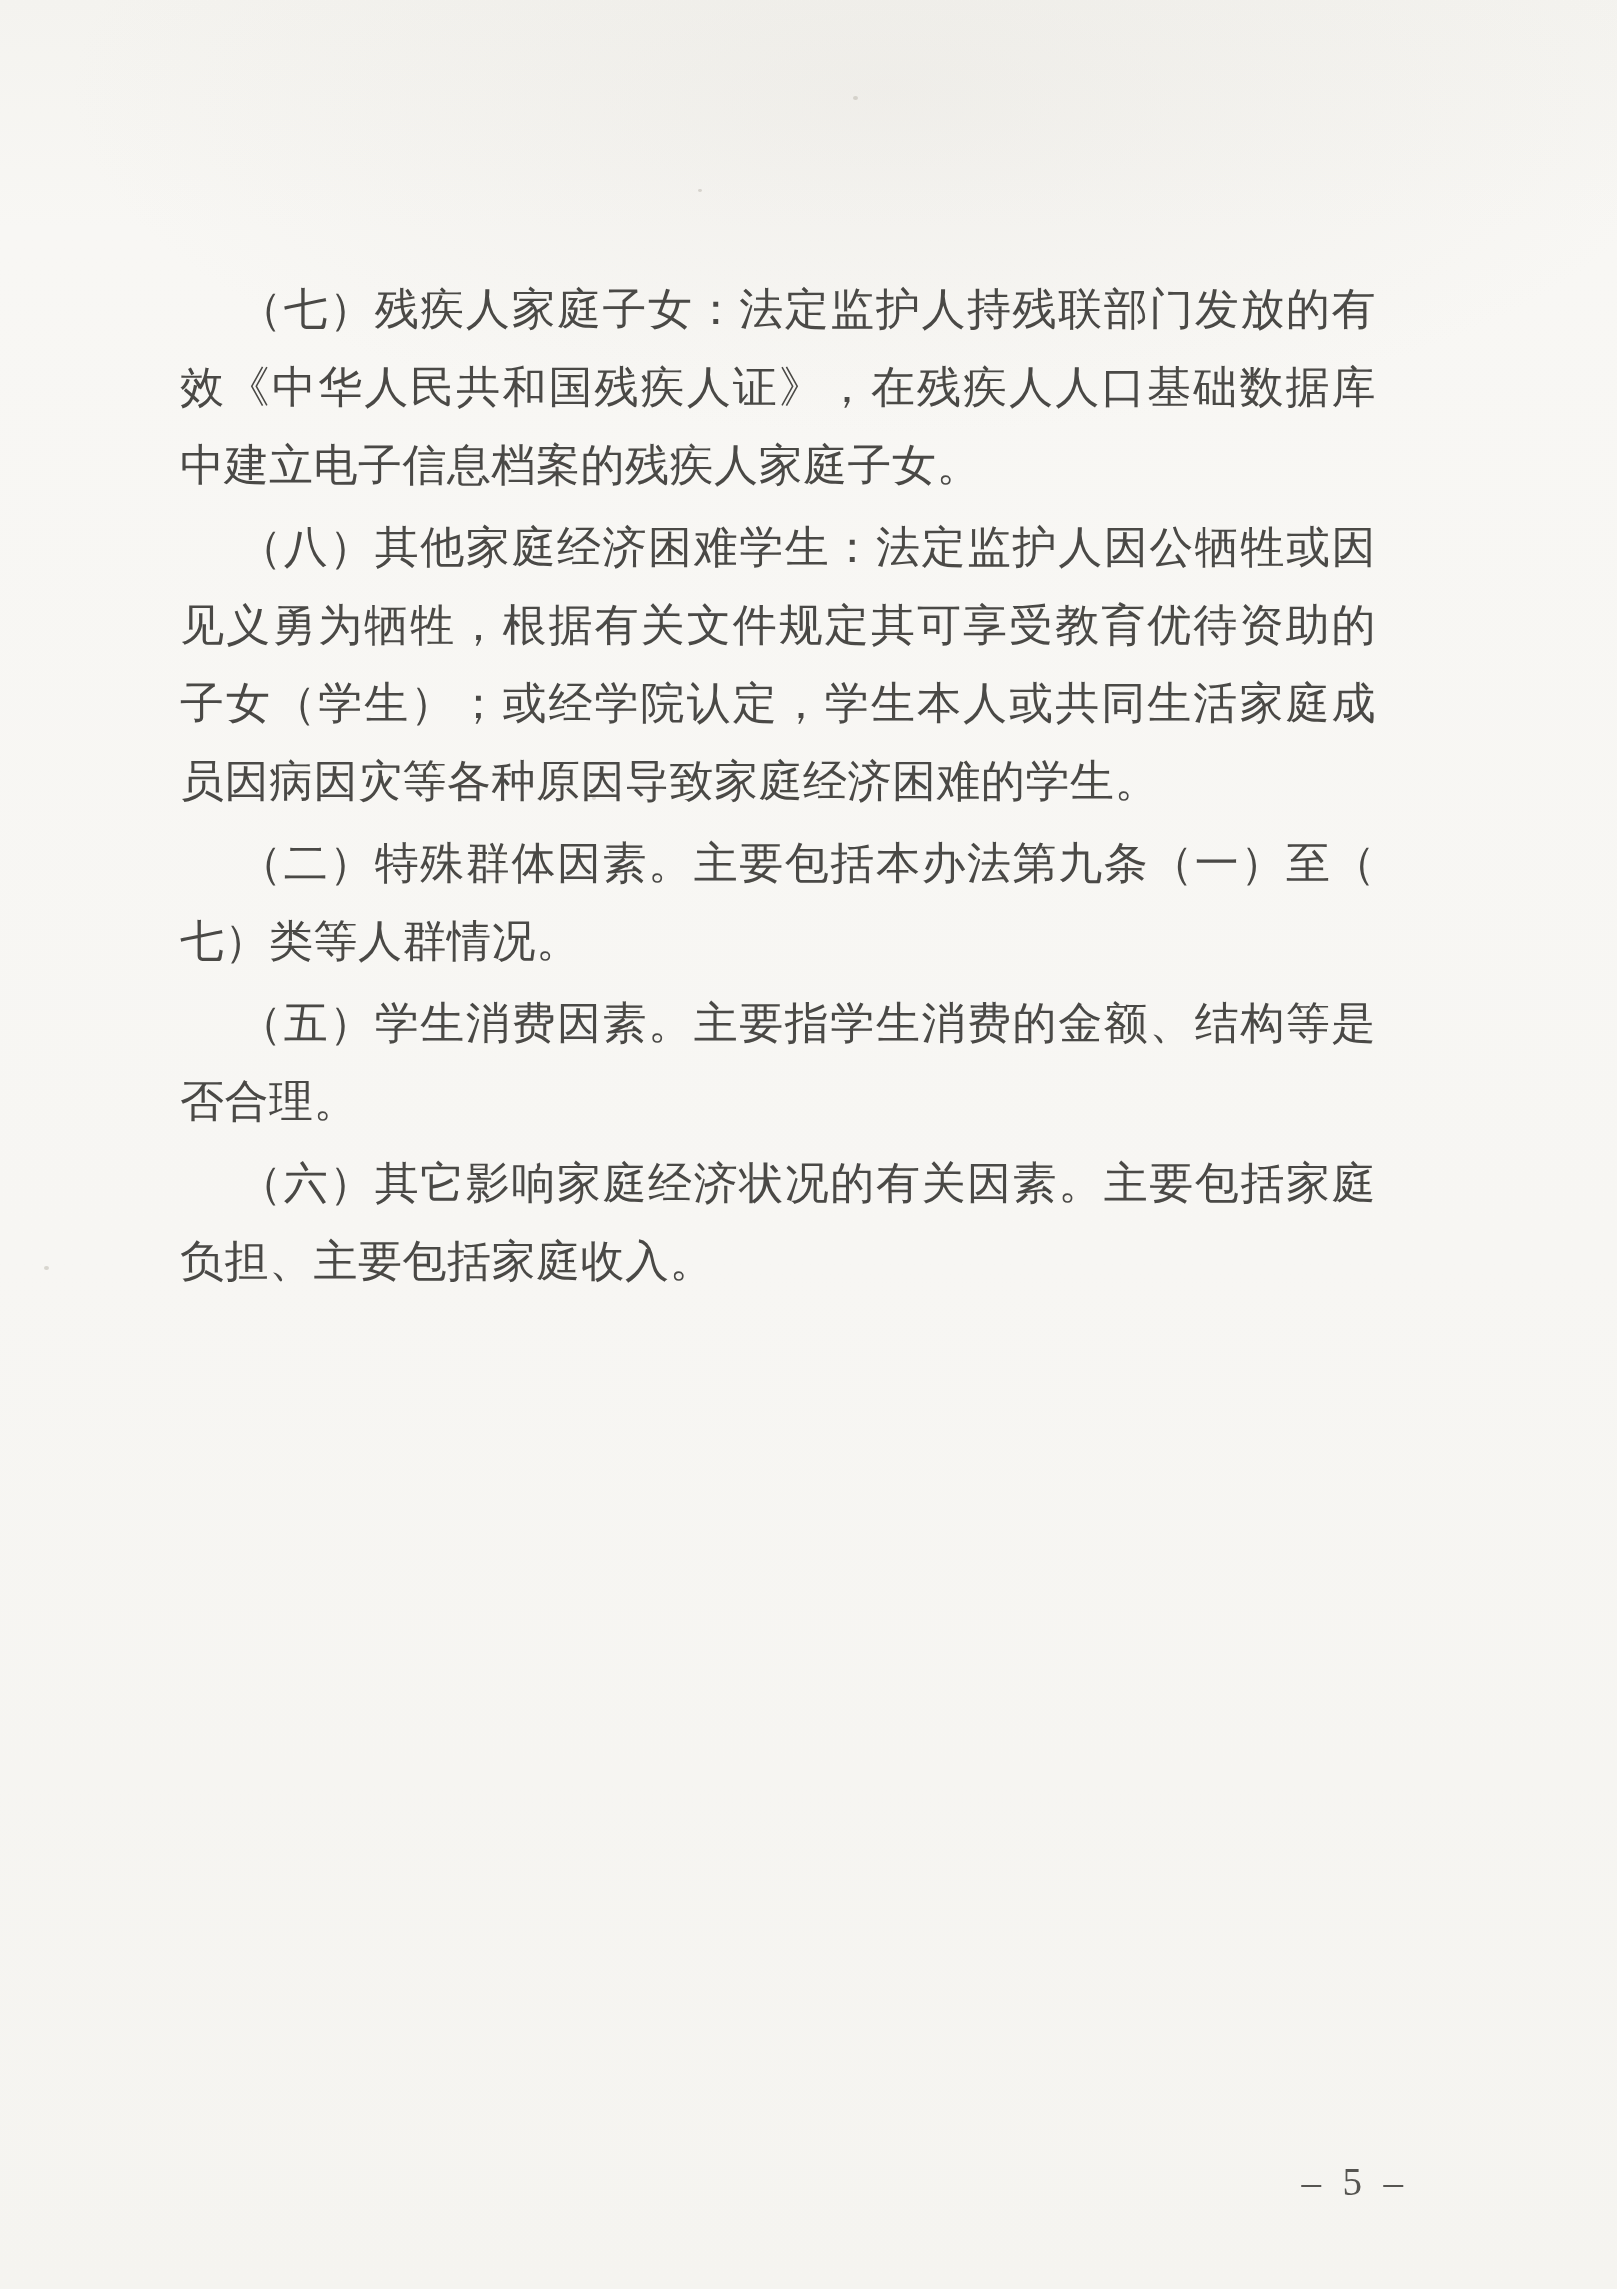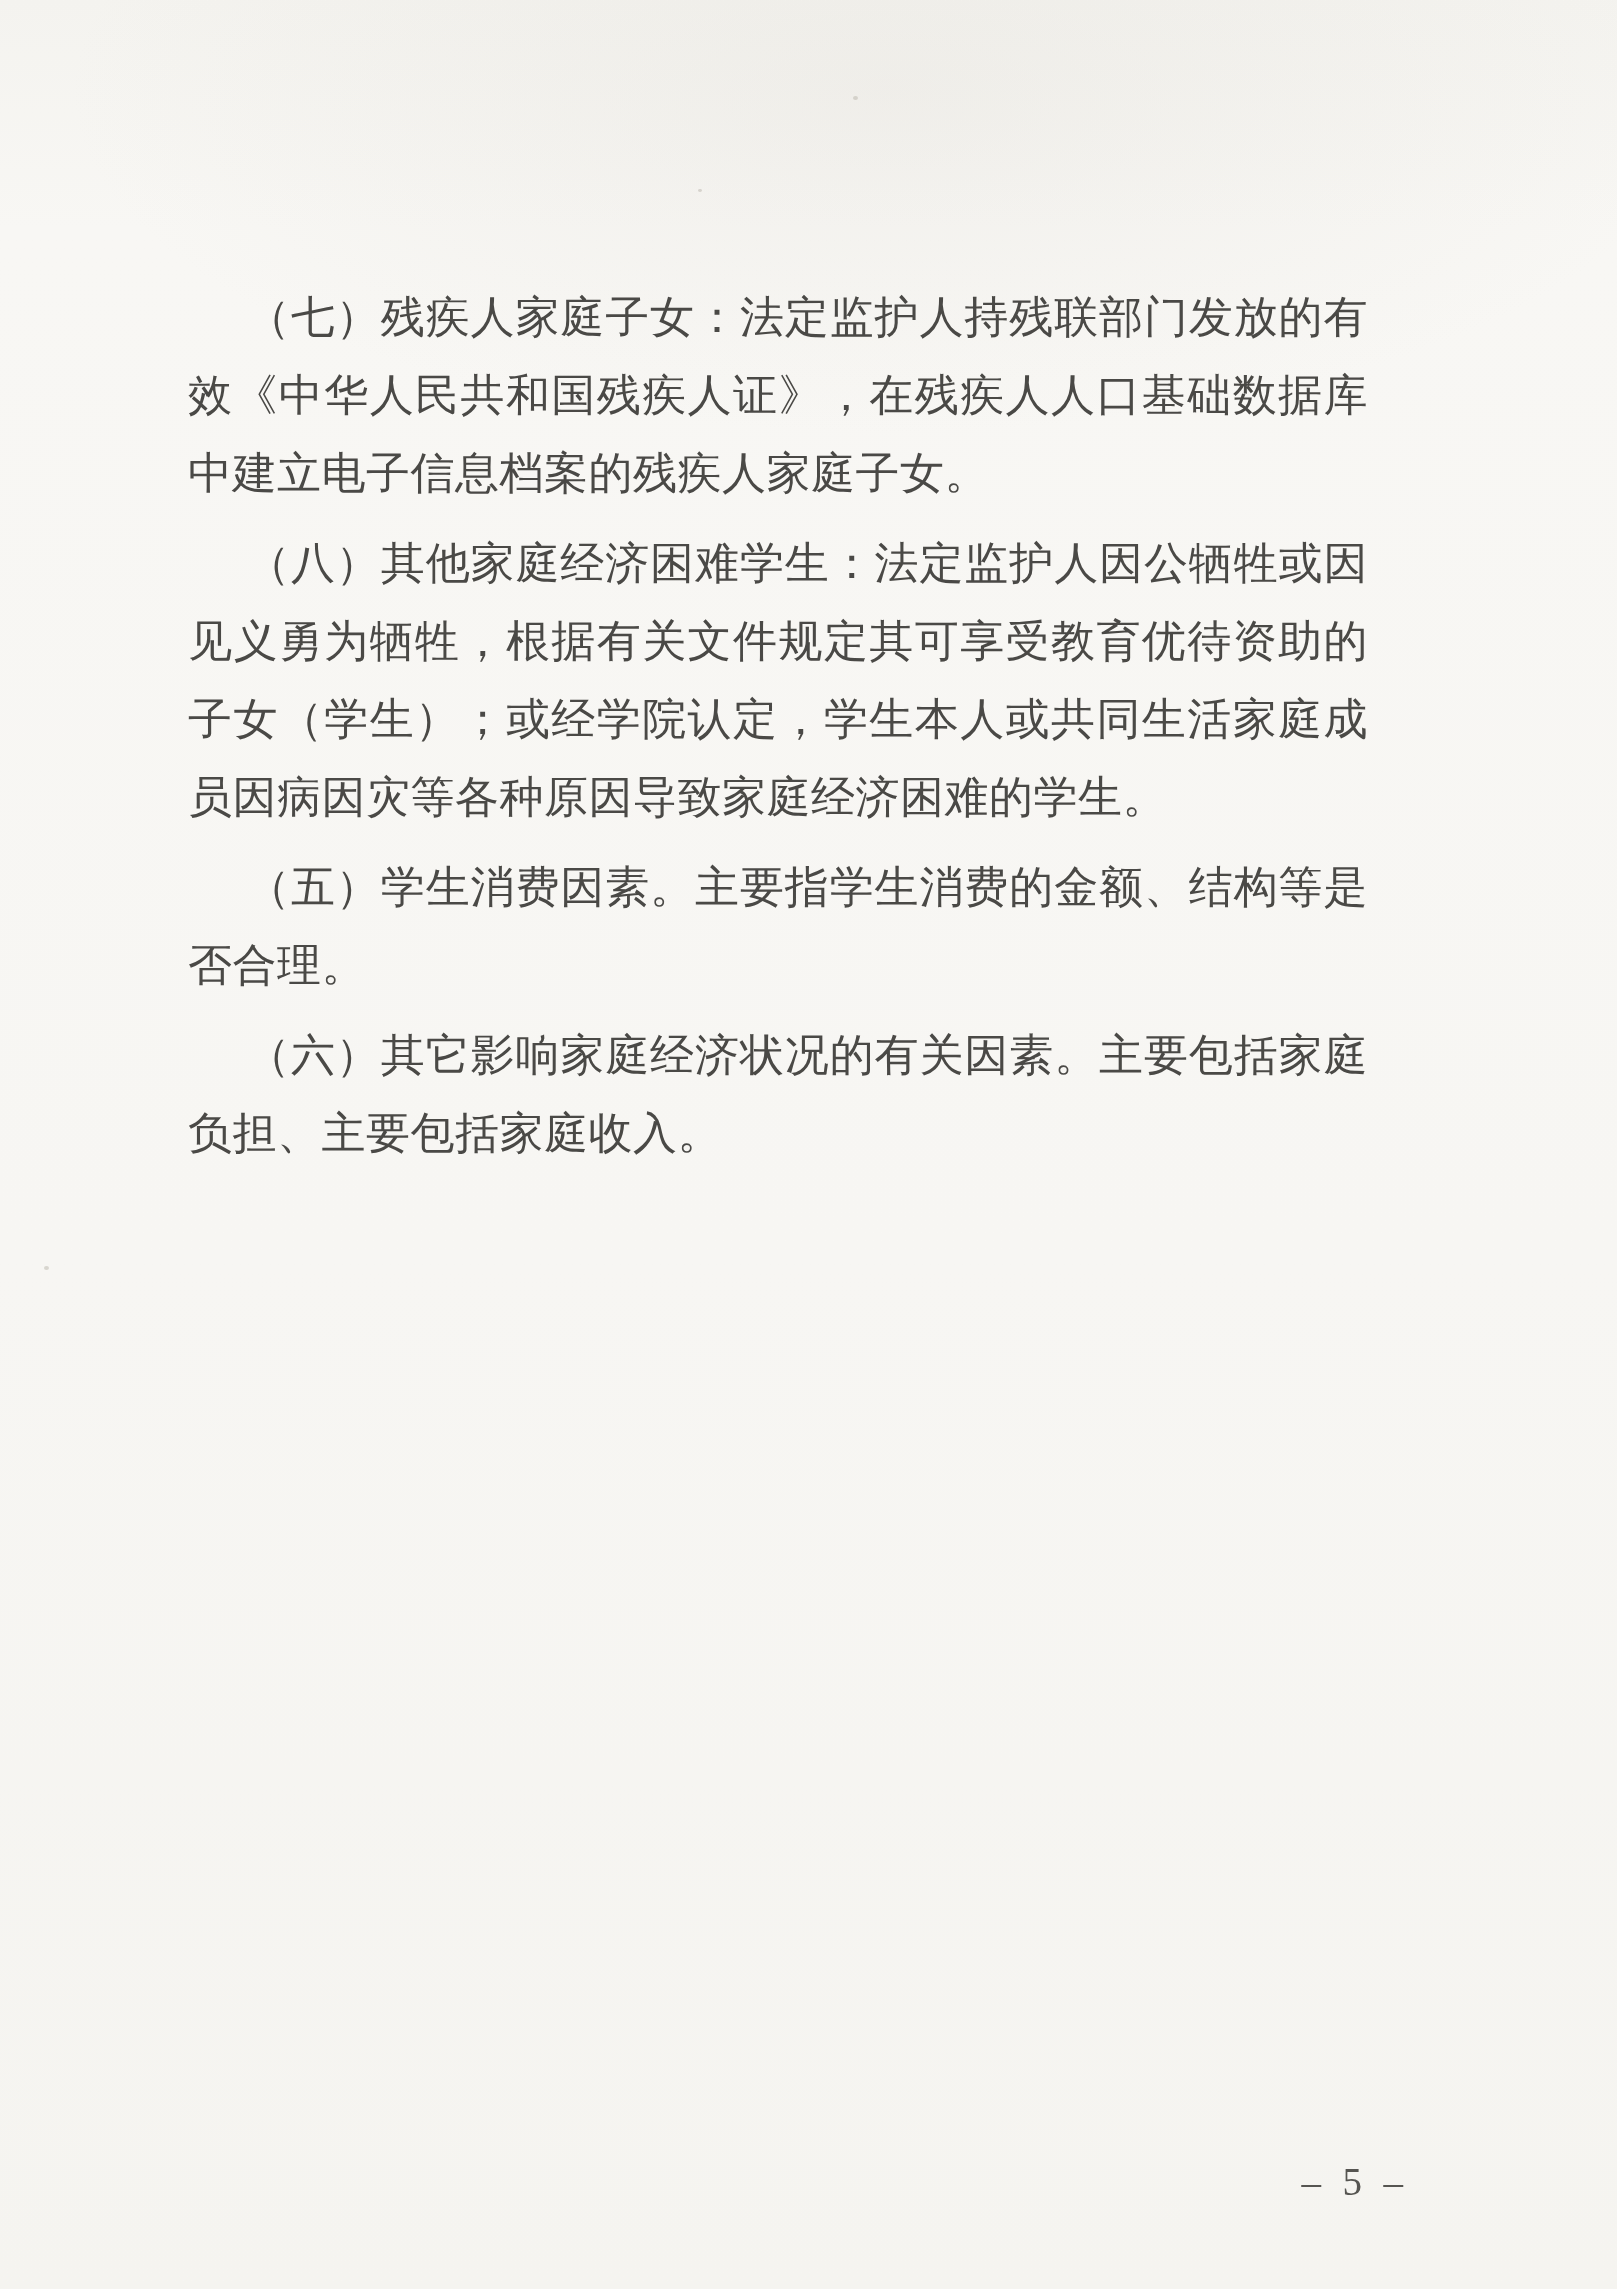--- a/index.html
+++ b/index.html
@@ -34,21 +34,21 @@
     top: 267px;
     width: 1204px;
     font-size: 44px;
     line-height: 78px;
     color: #4a4946;
     text-align: justify;
     word-break: break-all;
     line-break: anywhere;
   }
   .para {
-    margin: 12px;
+    margin: 4px;
     padding: 0;
     text-indent: 1.32em;
     letter-spacing: 0.5px;
   }
   .para b {
     font-weight: 700;
     color: #36352f;
     letter-spacing: 1px;
   }
   .page-footer {
@@ -65,20 +65,21 @@
 
 <div class="paper">
   <span class="speck" style="left:853px;top:96px;width:4.9px;height:3.9px;"></span>
   <span class="speck" style="left:698px;top:189px;width:3.9px;height:2.9px;"></span>
   <span class="speck" style="left:592px;top:796px;width:3.9px;height:3.9px;"></span>
   <span class="speck" style="left:44px;top:1266px;width:4.9px;height:3.9px;"></span>
 
   <main class="text-block" style="color: rgb(74, 73, 70);">
       <p class="para">（七）残疾人家庭子女：法定监护人持残联部门发放的有效《中华人民共和国残疾人证》，在残疾人人口基础数据库中建立电子信息档案的残疾人家庭子女。</p>
       <p class="para">（八）其他家庭经济困难学生：法定监护人因公牺牲或因见义勇为牺牲，根据有关文件规定其可享受教育优待资助的子女（学生）；或经学院认定，学生本人或共同生活家庭成员因病因灾等各种原因导致家庭经济困难的学生。</p>
+      <p class="para">（二）特殊群体因素。主要包括本办法第九条（一）至（七）类等人群情况。</p>
       <p class="para">（五）学生消费因素。主要指学生消费的金额、结构等是否合理。</p>
       <p class="para">（六）其它影响家庭经济状况的有关因素。主要包括家庭负担、主要包括家庭收入。</p>
     </main>
 
   <footer class="page-footer">
     <span>– 5 –</span>
   </footer>
 </div>
 
 

